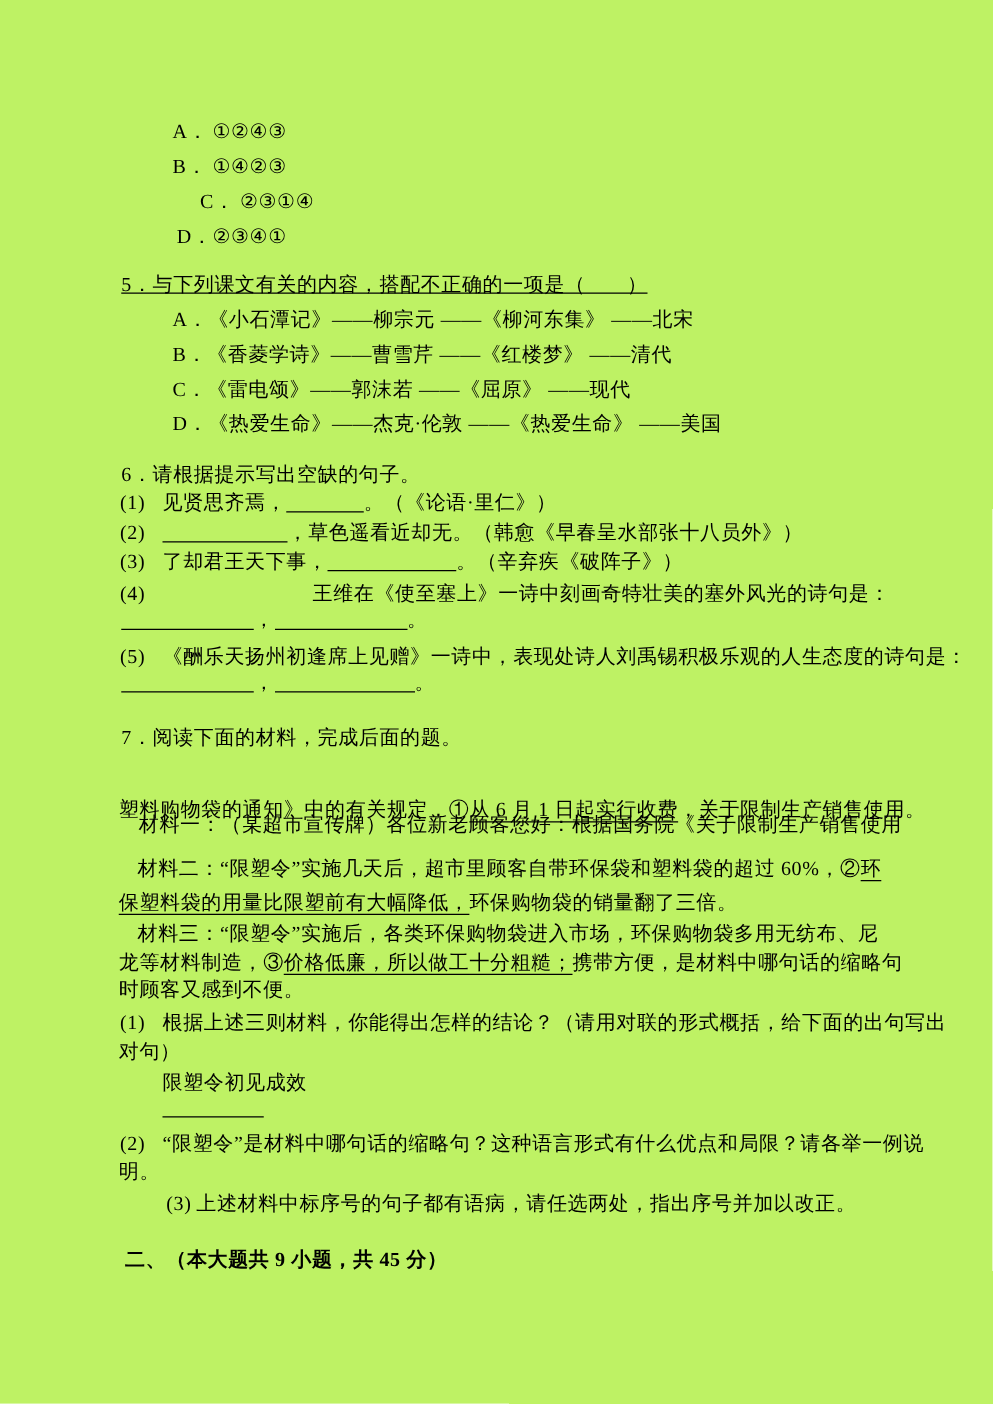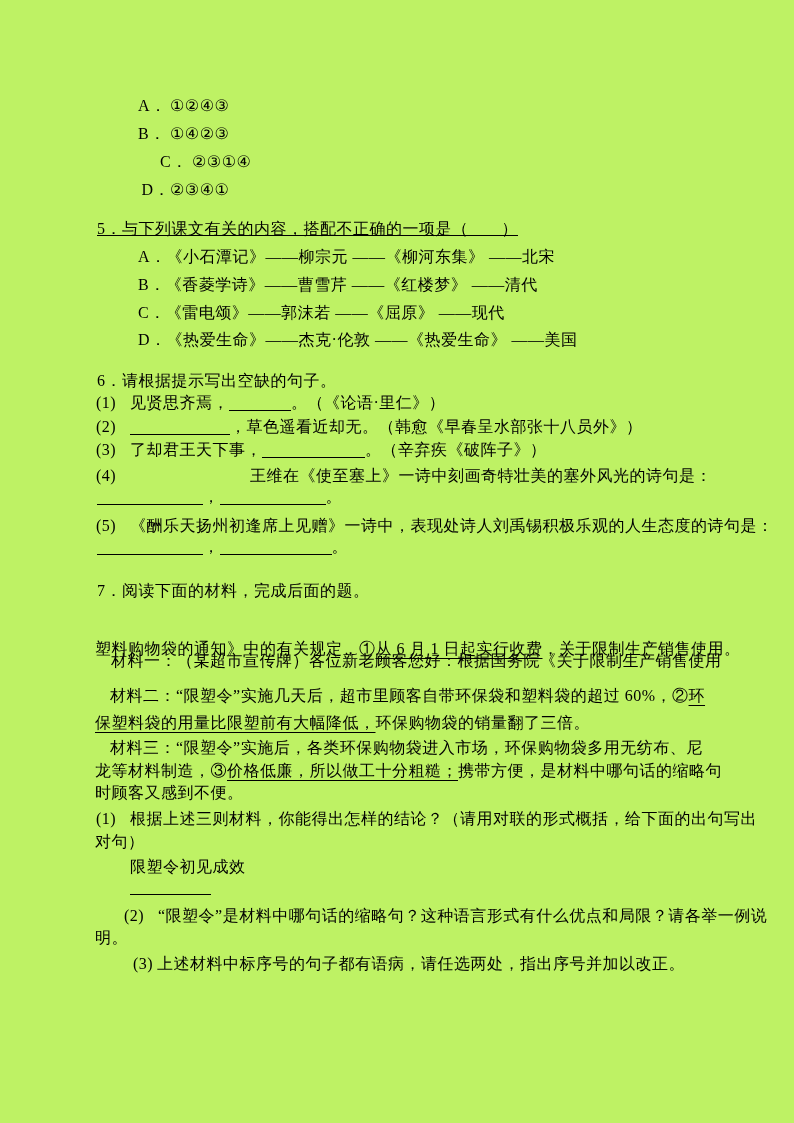--- a/index.html
+++ b/index.html
@@ -73,19 +73,20 @@
   <div class="line" style="left:110px; top:738px;">材料三：“限塑令”实施后，各类环保购物袋进入市场，环保购物袋多用无纺布、尼</div>
   <div class="line" style="left:95px; top:761px;"><span>龙等材料制造，③</span><span class="u">价格低廉，所以做工十分粗糙；</span><span>携带方便，是材料中哪句话的缩略句</span></div>
   <div class="line" style="left:95px; top:783px;">时顾客又感到不便。</div>
 
   <div class="line" style="left:96px; top:809px;"><span class="mk">(1)</span><span>根据上述三则材料，你能得出怎样的结论？（请用对联的形式概括，给下面的出句写出</span></div>
   <div class="line" style="left:95px; top:832px;">对句）</div>
 
   <div class="line" style="left:130px; top:857px;">限塑令初见成效</div>
   <div class="line" style="left:130px; top:877px;"><span class="blank" style="width:81px;"></span></div>
 
-  <div class="line" style="left:96px; top:906px;margin-left:28px;"><span class="mk">(2)</span><span>“限塑令”是材料中哪句话的缩略句？这种语言形式有什么优点和局限？请各举一例说</span></div>
+  <div class="line" style="left:96px; top:906px;"><span class="mk">(2)</span><span>“限塑令”是材料中哪句话的缩略句？这种语言形式有什么优点和局限？请各举一例说</span></div>
   <div class="line" style="left:95px; top:928px;">明。</div>
 
   <div class="line" style="left:133px; top:954px;"><span class="mk-sm">(3)</span><span>上述材料中标序号的句子都有语病，请任选两处，指出序号并加以改正。</span></div>
 
+  <div class="line b" style="left:100px; top:999px;">二、（本大题共 9 小题，共 45 分）</div>
 
 </div>
 
 </body></html>

